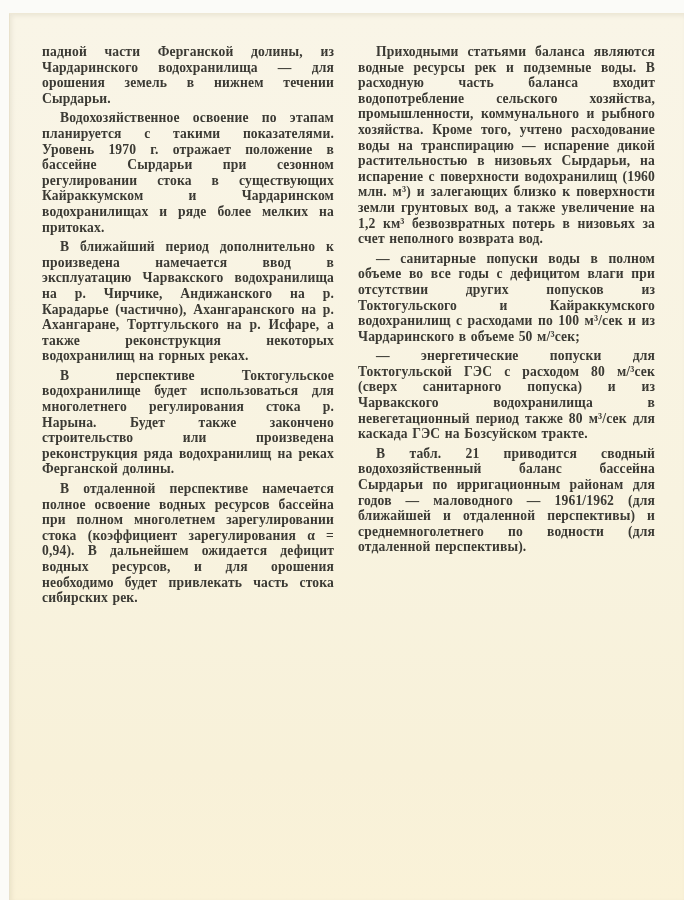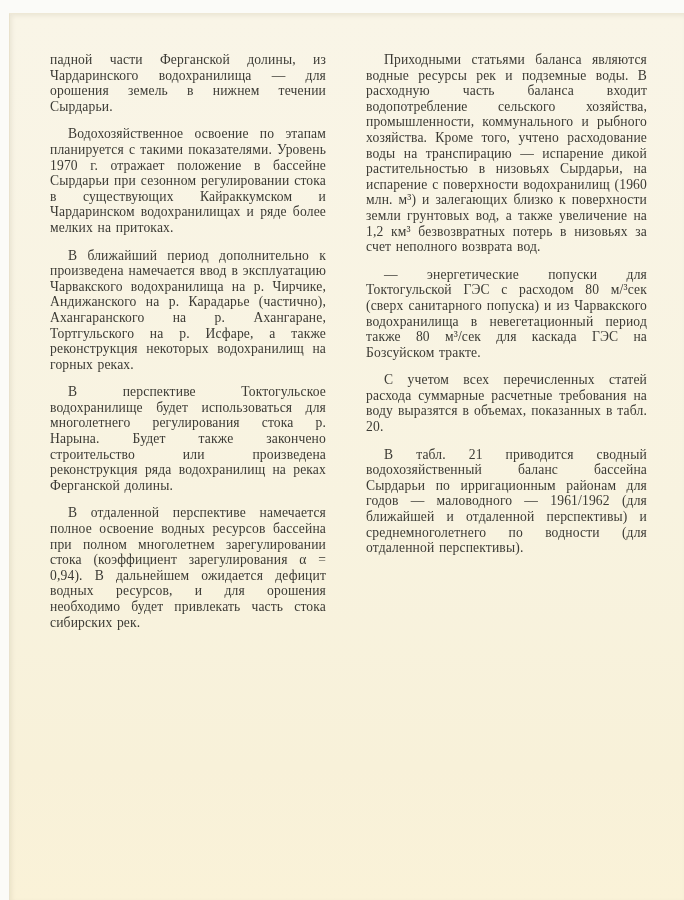--- a/index.html
+++ b/index.html
@@ -37,40 +37,40 @@
   .col {
     text-align: justify;
     font-size: 13.6px;
     line-height: 15.6px;
     color: #3b3a34;
     letter-spacing: 0.15px;
     word-spacing: 1px;
   }
   .col-left  { width: 300px; }
   .col-right { width: 305px; }
-  .col p { margin: 12px; }
+  .col p { margin: 4px; font-weight: bold; }
   .col p.indent { text-indent: 18px; }
 </style>
 </head>
 <body>
 
 <div class="scan-backdrop"></div>
 
 <div class="page">
   <div class="content">
 
     <div class="col col-left">
       <p>падной части Ферганской долины, из Чардаринского водохранилища — для орошения земель в нижнем течении Сырдарьи.</p>
       <p class="indent">Водохозяйственное освоение по этапам планируется с такими показателями. Уровень 1970 г. отражает положение в бассейне Сырдарьи при сезонном регулировании стока в существующих Кайраккумском и Чардаринском водохранилищах и ряде более мелких на притоках.</p>
       <p class="indent">В ближайший период дополнительно к произведена намечается ввод в эксплуатацию Чарвакского водохранилища на р. Чирчике, Андижанского на р. Карадарье (частично), Ахангаранского на р. Ахангаране, Тортгульского на р. Исфаре, а также реконструкция некоторых водохранилищ на горных реках.</p>
       <p class="indent">В перспективе Токтогульское водохранилище будет использоваться для многолетнего регулирования стока р. Нарына. Будет также закончено строительство или произведена реконструкция ряда водохранилищ на реках Ферганской долины.</p>
       <p class="indent">В отдаленной перспективе намечается полное освоение водных ресурсов бассейна при полном многолетнем зарегулировании стока (коэффициент зарегулирования α = 0,94). В дальнейшем ожидается дефицит водных ресурсов, и для орошения необходимо будет привлекать часть стока сибирских рек.</p>
     </div>
 
     <div class="col col-right">
       <p class="indent">Приходными статьями баланса являются водные ресурсы рек и подземные воды. В расходную часть баланса входит водопотребление сельского хозяйства, промышленности, коммунального и рыбного хозяйства. Кроме того, учтено расходование воды на транспирацию — испарение дикой растительностью в низовьях Сырдарьи, на испарение с поверхности водохранилищ (1960 млн. м³) и залегающих близко к поверхности земли грунтовых вод, а также увеличение на 1,2 км³ безвозвратных потерь в низовьях за счет неполного возврата вод.</p>
+      <p class="indent">— санитарные попуски воды в полном объеме во все годы с дефицитом влаги при отсутствии других попусков из Токтогульского и Кайраккумского водохранилищ с расходами по 100 м³/сек и из Чардаринского в объеме 50 м/³сек;</p>
       <p class="indent">— энергетические попуски для Токтогульской ГЭС с расходом 80 м/³сек (сверх санитарного попуска) и из Чарвакского водохранилища в невегетационный период также 80 м³/сек для каскада ГЭС на Бозсуйском тракте.</p>
-      <p class="indent">С учетом всех перечисленных статей расхода суммарные расчетные требования на воду выразятся в объемах, показанных в табл. 20.</p>
       <p class="indent">В табл. 21 приводится сводный водохозяйственный баланс бассейна Сырдарьи по ирригационным районам для годов — маловодного — 1961/1962 (для ближайшей и отдаленной перспективы) и среднемноголетнего по водности (для отдаленной перспективы).</p>
     </div>
 
   </div>
 </div>
 
 </body></html>

